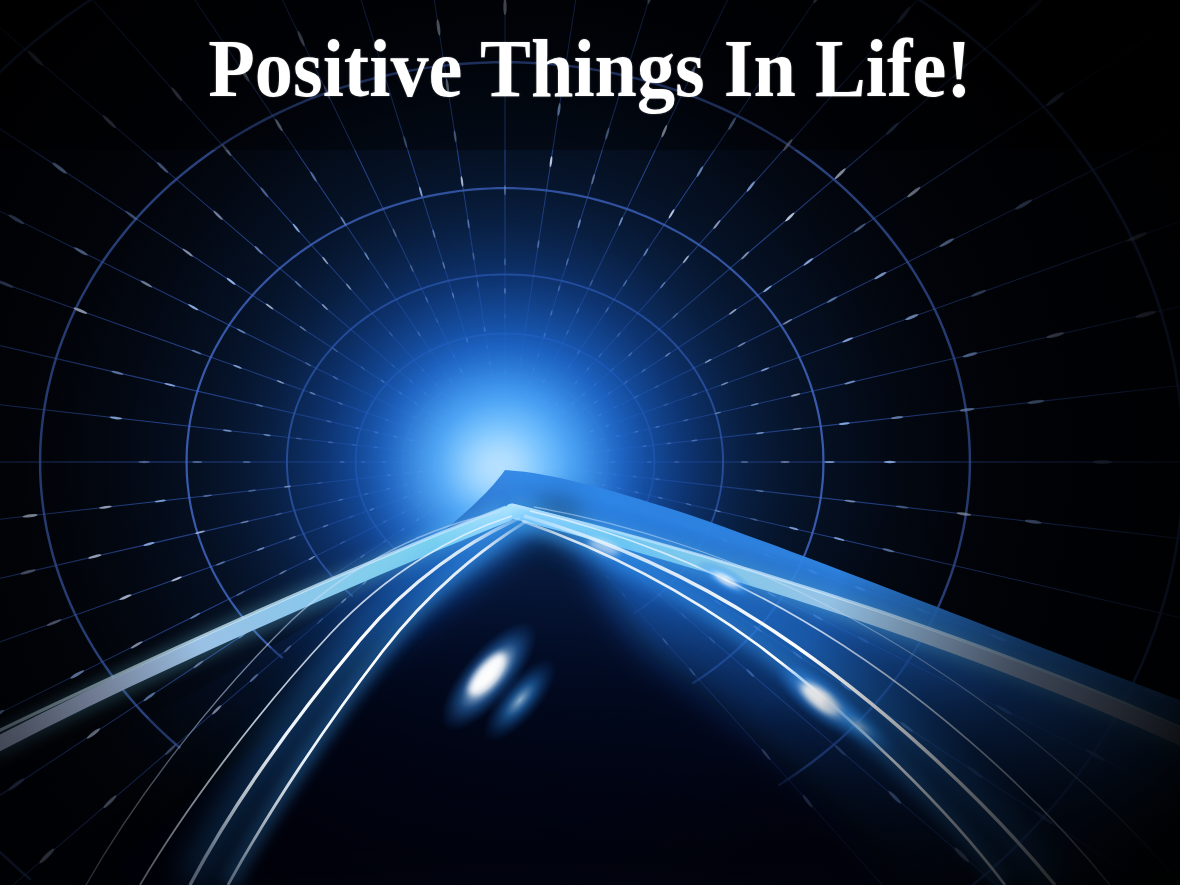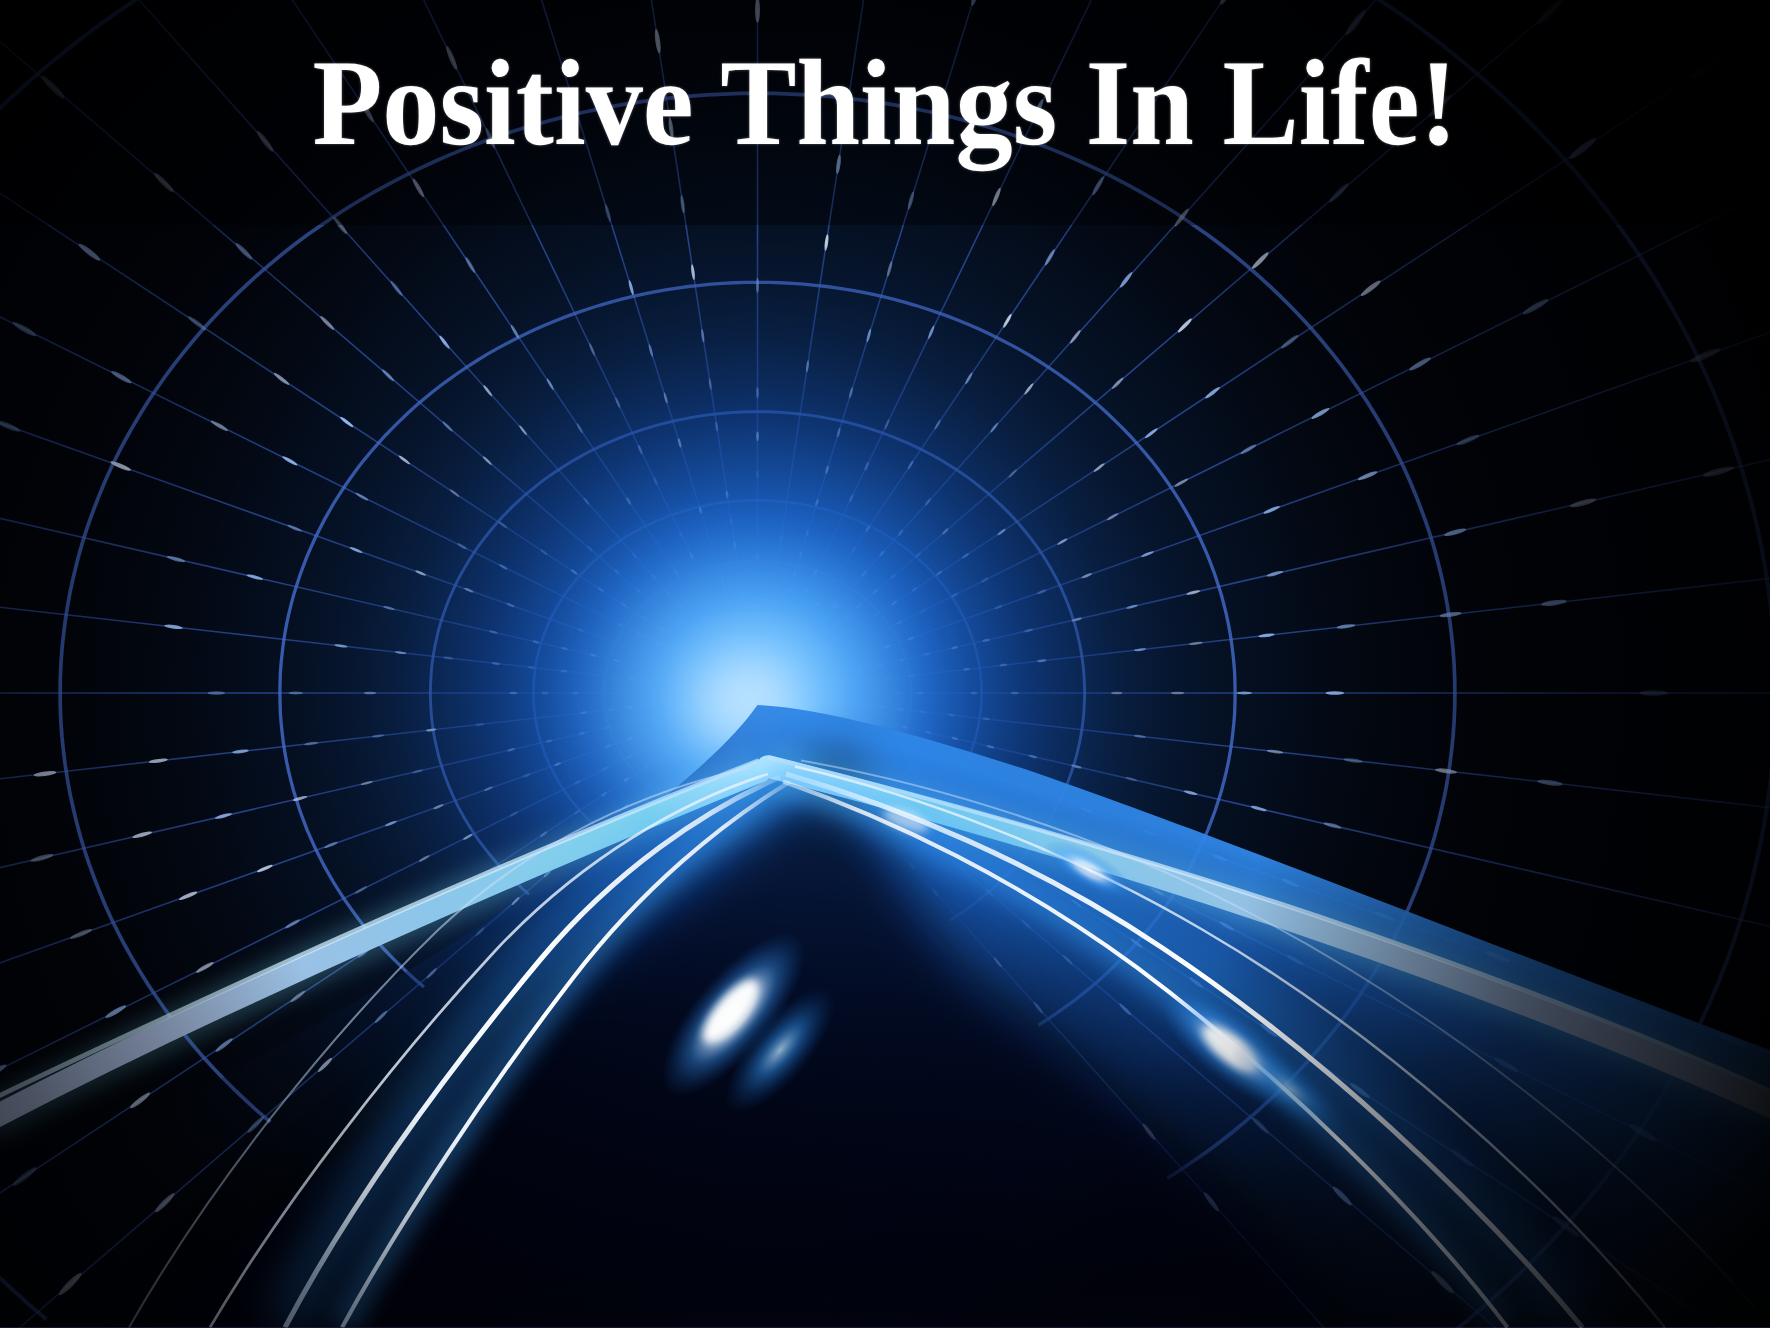--- a/index.html
+++ b/index.html
@@ -9,21 +9,21 @@
     background: #000;
   }
   body {
     font-family: "Liberation Serif", serif;
   }
   #slide {
     position: relative;
     width: 1180px;
     height: 885px;
     overflow: hidden;
-    background: #8b5cf6;
+    background: #0369a1;
   }
   #bg-svg {
     position: absolute;
     inset: 0;
     width: 1180px;
     height: 885px;
     display: block;
   }
   #title {
     position: absolute;

